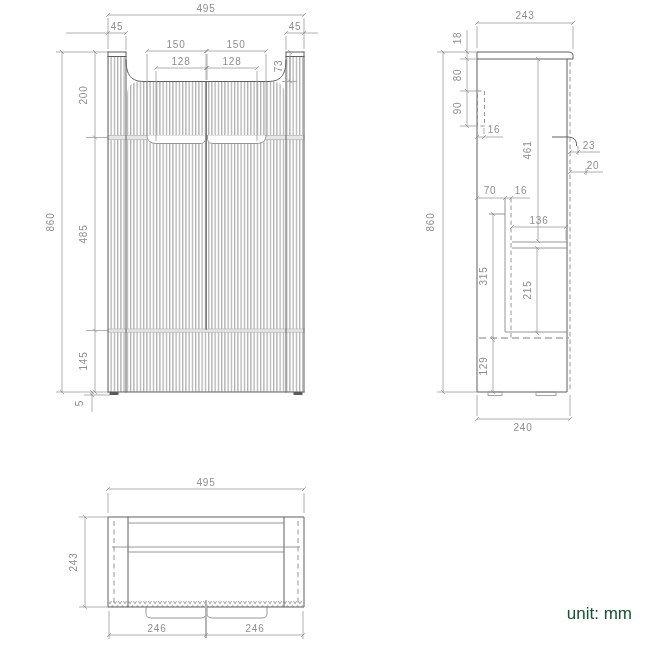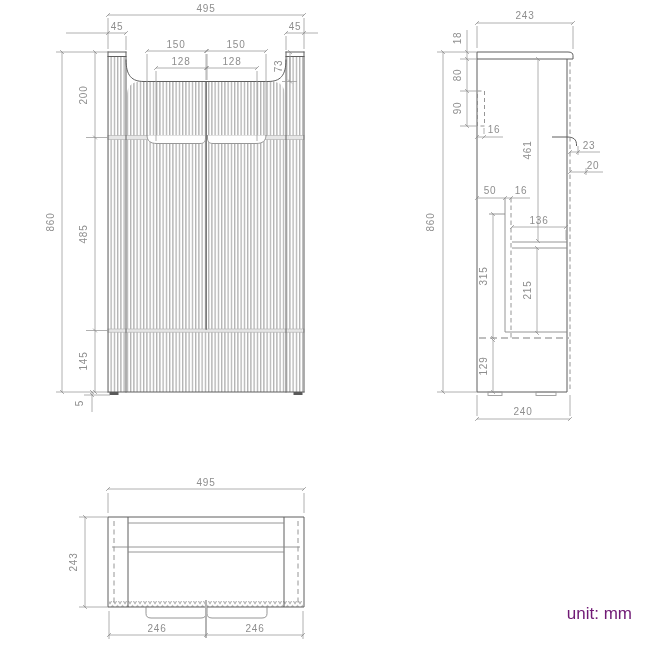--- a/index.html
+++ b/index.html
@@ -14,21 +14,21 @@
     letter-spacing:.8px;
     color:#8e8e8e;
     transform:translate(-50%,-50%);
     white-space:nowrap;
     line-height:1;
   }
   .dim.v{transform:translate(-50%,-50%) rotate(-90deg);}
   .unit-note{
     position:absolute;right:18px;top:604px;
     font:17px "Liberation Sans",sans-serif;
-    color:#701a75;
+    color:#14532d;
   }
 </style>
 </head>
 <body>
 
 <div class="canvas">
 
 <svg width="650" height="650" viewBox="0 0 650 650">
   <defs>
     <pattern id="flute" width="3.25" height="4" patternUnits="userSpaceOnUse">
@@ -225,28 +225,28 @@
 <span class="dim v" style="left:80px;top:403px">5</span>
 
 <span class="dim" style="left:525px;top:16px">243</span>
 <span class="dim v" style="left:458px;top:38px">18</span>
 <span class="dim v" style="left:458px;top:75px">80</span>
 <span class="dim v" style="left:458px;top:108px">90</span>
 <span class="dim" style="left:494px;top:130px">16</span>
 <span class="dim v" style="left:528px;top:150px">461</span>
 <span class="dim" style="left:589px;top:146px">23</span>
 <span class="dim" style="left:593px;top:166px">20</span>
-<span class="dim" style="left:490px;top:191px">50</span>
+<span class="dim" style="left:490px;top:191px">70</span>
 <span class="dim" style="left:521px;top:191px">16</span>
 <span class="dim" style="left:539px;top:221px">136</span>
 <span class="dim v" style="left:431px;top:222px">860</span>
 <span class="dim v" style="left:484px;top:276px">315</span>
 <span class="dim v" style="left:528px;top:290px">215</span>
 <span class="dim v" style="left:484px;top:366px">129</span>
-<span class="dim" style="left:523px;top:412px">240</span>
+<span class="dim" style="left:523px;top:428px">240</span>
 
 <span class="dim" style="left:206px;top:483px">495</span>
 <span class="dim v" style="left:74px;top:562px">243</span>
 <span class="dim" style="left:157px;top:629px">246</span>
 <span class="dim" style="left:255px;top:629px">246</span>
 
 <div class="unit-note">unit: mm</div>
 
 </div>
 

